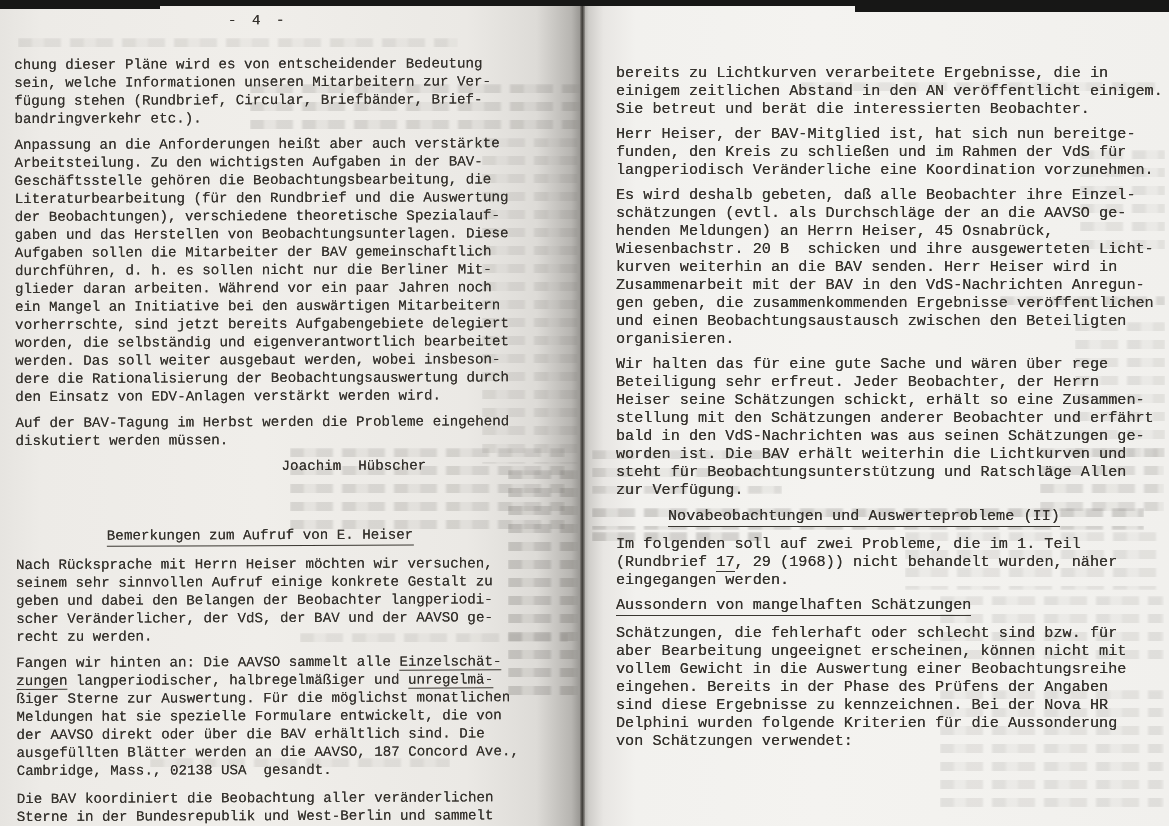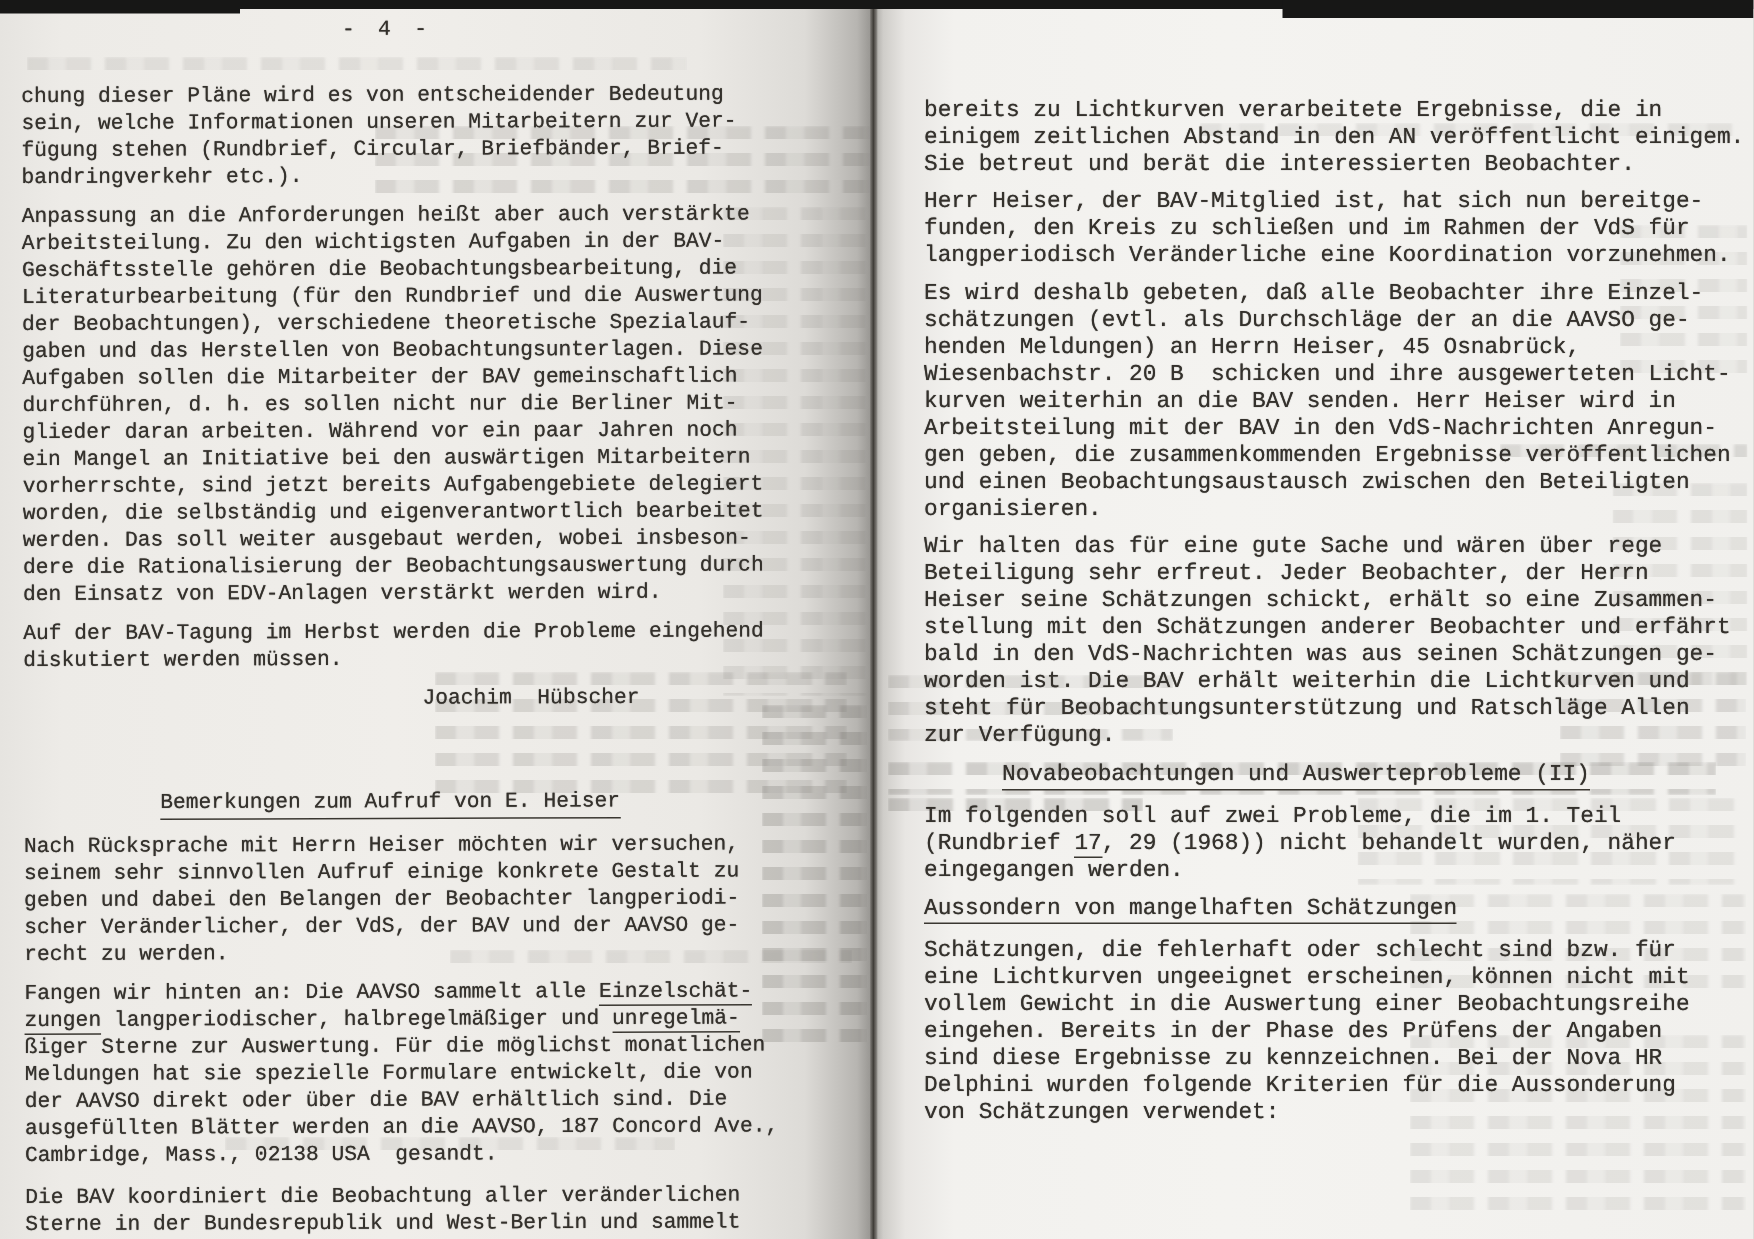--- a/index.html
+++ b/index.html
@@ -136,21 +136,21 @@
         <div class="line"><span>Herr Heiser, der BAV-Mitglied ist, hat sich nun bereitge-</span></div>
         <div class="line"><span>funden, den Kreis zu schließen und im Rahmen der VdS für</span></div>
         <div class="line"><span>langperiodisch Veränderliche eine Koordination vorzunehmen.</span></div>
       </div>
     <div class="para" style="margin-bottom:7px">
         <div class="line"><span>Es wird deshalb gebeten, daß alle Beobachter ihre Einzel-</span></div>
         <div class="line"><span>schätzungen (evtl. als Durchschläge der an die AAVSO ge-</span></div>
         <div class="line"><span>henden Meldungen) an Herrn Heiser, 45 Osnabrück,</span></div>
         <div class="line"><span>Wiesenbachstr. 20 B  schicken und ihre ausgewerteten Licht-</span></div>
         <div class="line"><span>kurven weiterhin an die BAV senden. Herr Heiser wird in</span></div>
-        <div class="line"><span>Arbeitsteilung mit der BAV in den VdS-Nachrichten Anregun-</span></div>
+        <div class="line"><span>Zusammenarbeit mit der BAV in den VdS-Nachrichten Anregun-</span></div>
         <div class="line"><span>gen geben, die zusammenkommenden Ergebnisse veröffentlichen</span></div>
         <div class="line"><span>und einen Beobachtungsaustausch zwischen den Beteiligten</span></div>
         <div class="line"><span>organisieren.</span></div>
       </div>
     <div class="para">
         <div class="line"><span>Wir halten das für eine gute Sache und wären über rege</span></div>
         <div class="line"><span>Beteiligung sehr erfreut. Jeder Beobachter, der Herrn</span></div>
         <div class="line"><span>Heiser seine Schätzungen schickt, erhält so eine Zusammen-</span></div>
         <div class="line"><span>stellung mit den Schätzungen anderer Beobachter und erfährt</span></div>
         <div class="line"><span>bald in den VdS-Nachrichten was aus seinen Schätzungen ge-</span></div>
@@ -164,21 +164,21 @@
     <div class="para" style="margin-bottom:7px">
         <div class="line"><span>Im folgenden soll auf zwei Probleme, die im 1. Teil</span></div>
         <div class="line"><span>(Rundbrief </span><span class="u">17</span><span>, 29 (1968)) nicht behandelt wurden, näher</span></div>
         <div class="line"><span>eingegangen werden.</span></div>
       </div>
     <div class="subhead">
       <span class="headline">Aussondern von mangelhaften Schätzungen</span>
     </div>
     <div class="para">
         <div class="line"><span>Schätzungen, die fehlerhaft oder schlecht sind bzw. für</span></div>
-        <div class="line"><span>eine Lichtkurven ungeeignet erscheinen, können nicht mit</span></div>
+        <div class="line"><span>aber Bearbeitung ungeeignet erscheinen, können nicht mit</span></div>
         <div class="line"><span>vollem Gewicht in die Auswertung einer Beobachtungsreihe</span></div>
         <div class="line"><span>eingehen. Bereits in der Phase des Prüfens der Angaben</span></div>
         <div class="line"><span>sind diese Ergebnisse zu kennzeichnen. Bei der Nova HR</span></div>
         <div class="line"><span>Delphini wurden folgende Kriterien für die Aussonderung</span></div>
         <div class="line"><span>von Schätzungen verwendet:</span></div>
       </div>
   </div>
 
   <div class="fold"></div>
   <div class="scan-edge" style="left:0;top:0;width:1169px;height:6px"></div>

